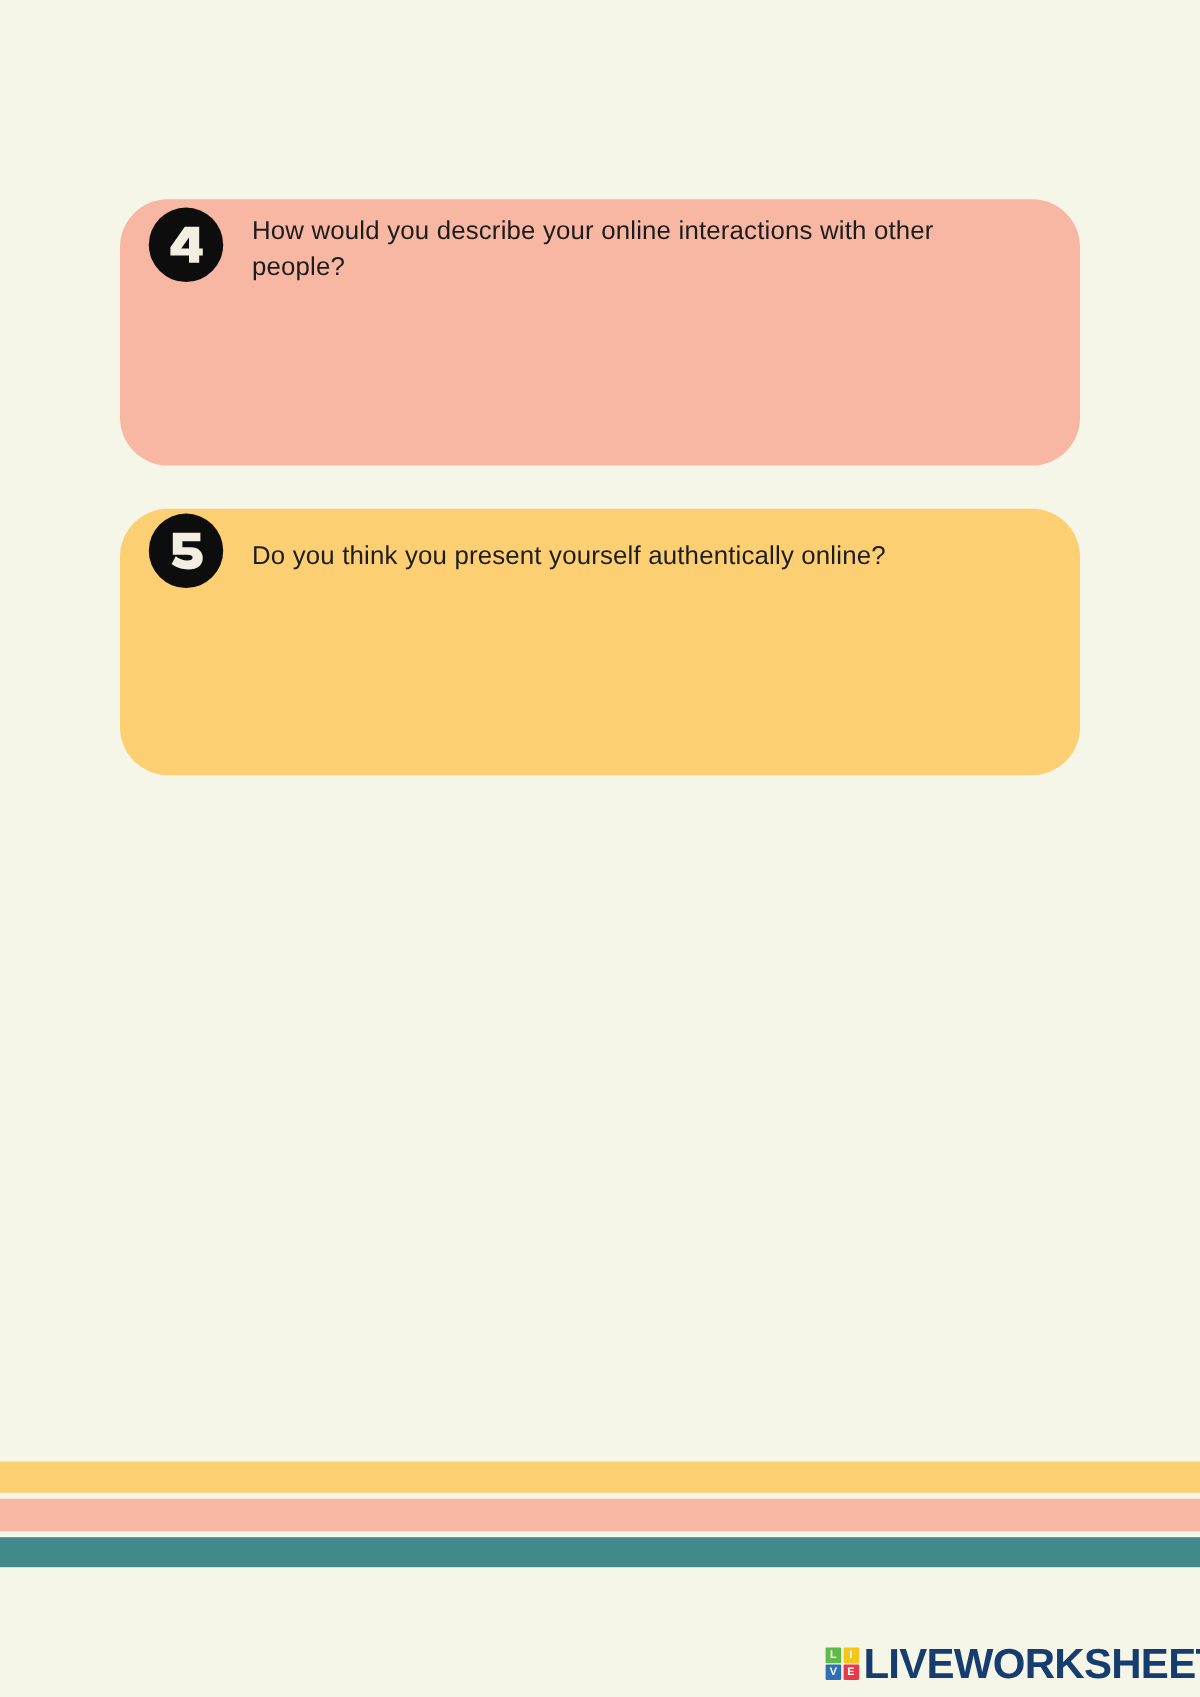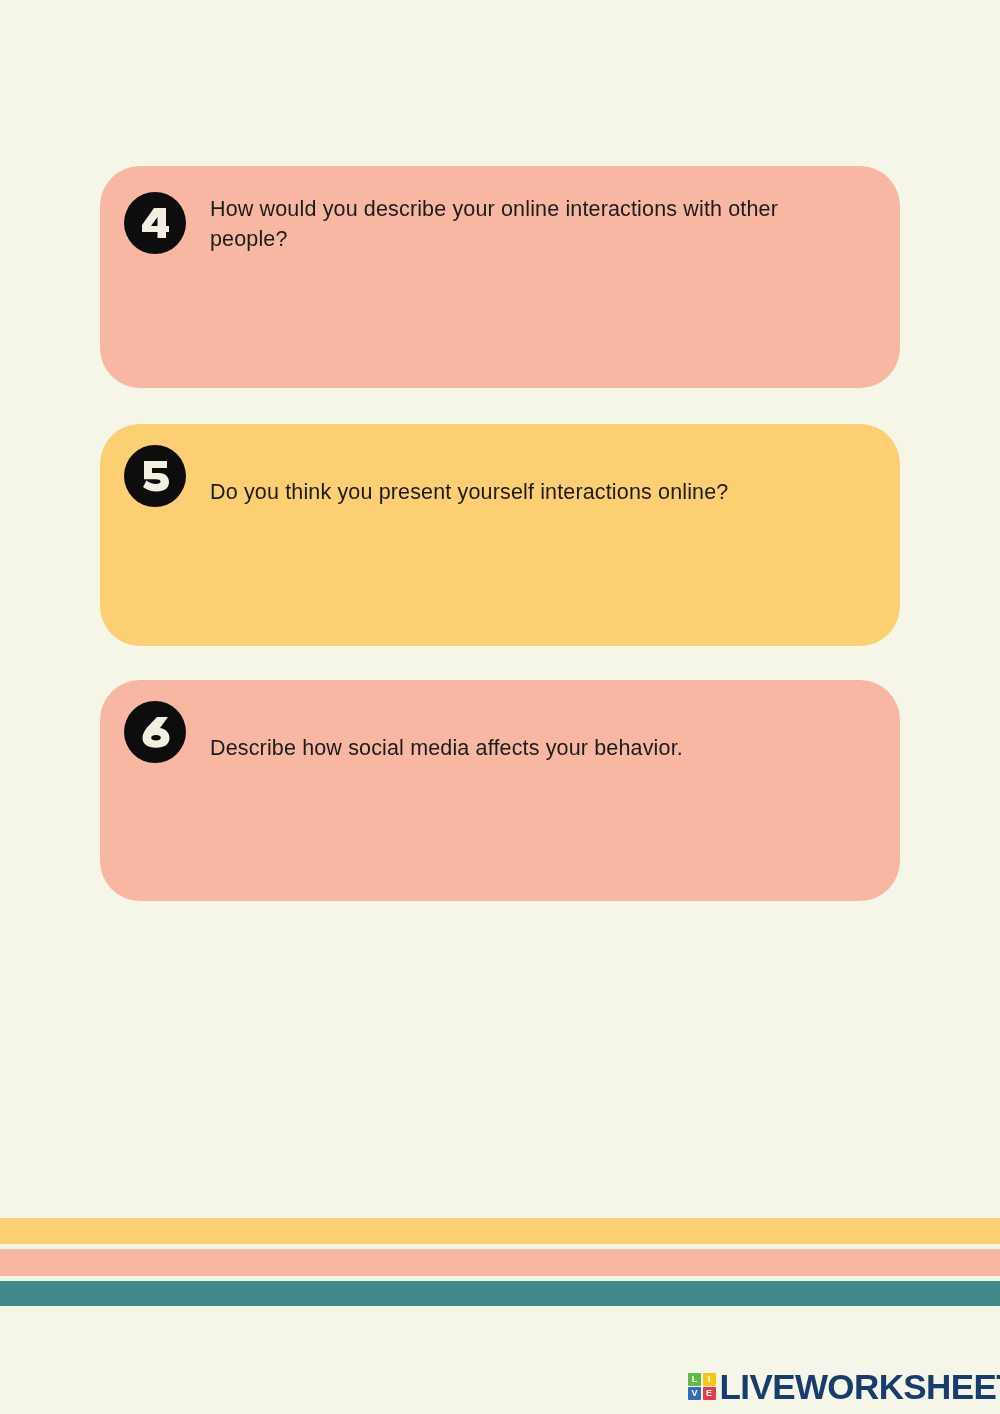--- a/index.html
+++ b/index.html
@@ -35,22 +35,22 @@
   .card.amber  { background: #fccf72; }
 
   .card-1 { top: 166px;  height: 222px; }
   .card-2 { top: 424px;  height: 222px; }
   .card-3 { top: 680px;  height: 221px; }
   .card-4 { top: 945px;  height: 219px; }
 
   .card-inner {
     position: relative;
     display: flex;
-    align-items: flex-end;
-    padding: 19px 44px 0 24px;
+    align-items: center;
+    padding: 2px 44px 0 24px;
   }
 
   .badge {
     flex: 0 0 auto;
     width: 62px;
     height: 62px;
     border-radius: 50%;
     background: #0d0d0d;
     display: flex;
     align-items: center;
@@ -136,34 +136,24 @@
     </div>
   </div>
 
   <div class="card amber card-2">
     <div class="card-inner">
       <div class="badge">
         <svg width="30" height="34" viewBox="0 0 30 34">
           <path d="M4 2 H27 V9 H12 V14 H19 C25.5 14 29 18 29 23 C29 29 24.5 32.5 17 32.5 C11 32.5 6 30.5 3 28 L6.5 21.5 C9 23.5 12.5 25 16 25 C19 25 20.5 24 20.5 22.5 C20.5 21 19 20.2 16 20.2 H4 Z" fill="#f2efe2"></path>
         </svg>
       </div>
-      <div class="q-text">Do you think you present yourself interactions online?</div>
+      <div class="q-text">Do you think you present yourself authentically online?</div>
     </div>
   </div>
 
-  <div class="card peach card-3">
-    <div class="card-inner">
-      <div class="badge">
-        <svg width="30" height="34" viewBox="0 0 30 34">
-          <path d="M17 2 H28 L20 13 C26 14 29.5 18 29.5 23 C29.5 29 24.5 32.8 16 32.8 C7.5 32.8 2.5 29 2.5 22.8 C2.5 19.5 4 16.5 7 12.5 Z M16 25.6 C19 25.6 20.8 24.6 20.8 22.8 C20.8 21 19 20 16 20 C13 20 11.2 21 11.2 22.8 C11.2 24.6 13 25.6 16 25.6 Z" fill="#f2efe2"></path>
-        </svg>
-      </div>
-      <div class="q-text">Describe how social media affects your behavior.</div>
-    </div>
-  </div>
 
 
   <div class="stripe stripe-amber"></div>
   <div class="stripe stripe-peach"></div>
   <div class="stripe stripe-teal"></div>
 
   <div class="logo">
     <div class="logo-tiles">
       <span class="tile-l">L</span>
       <span class="tile-i">I</span>

